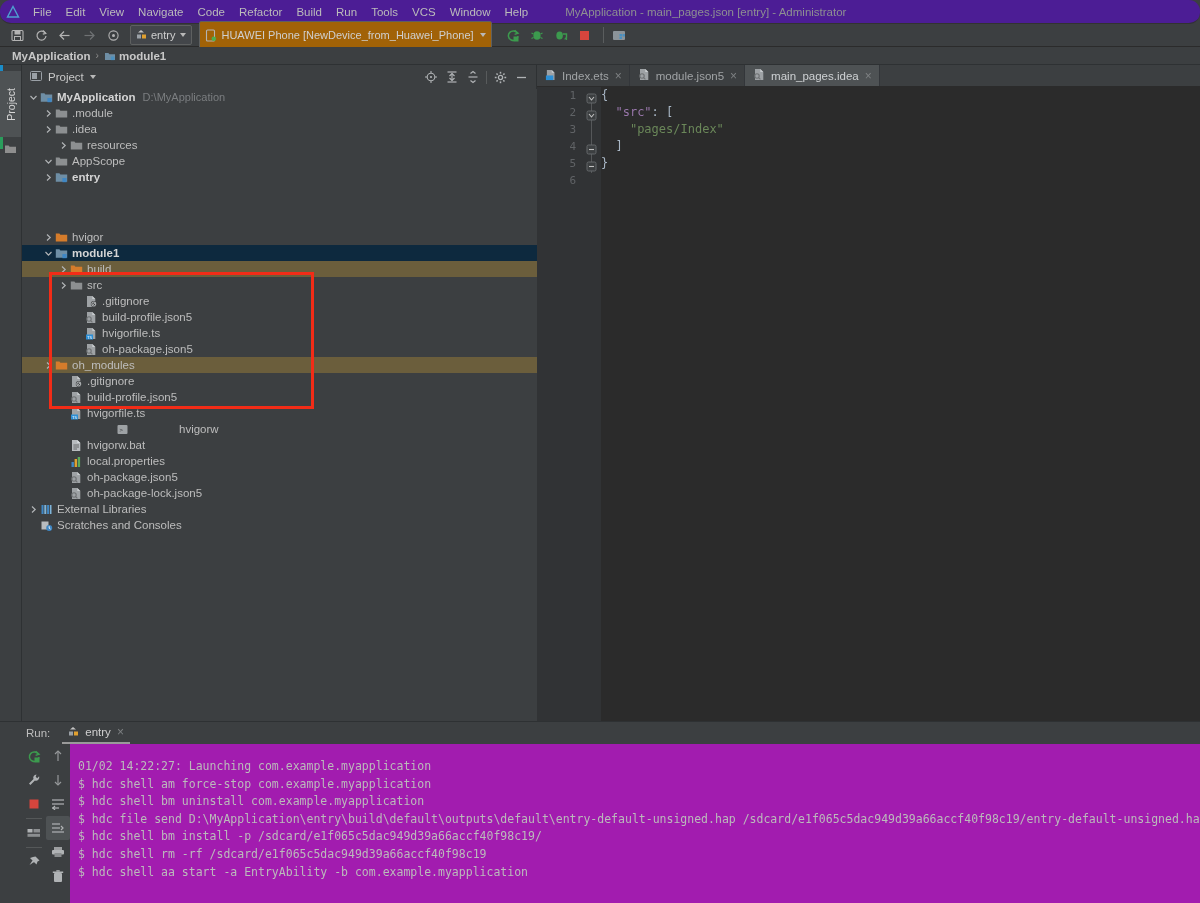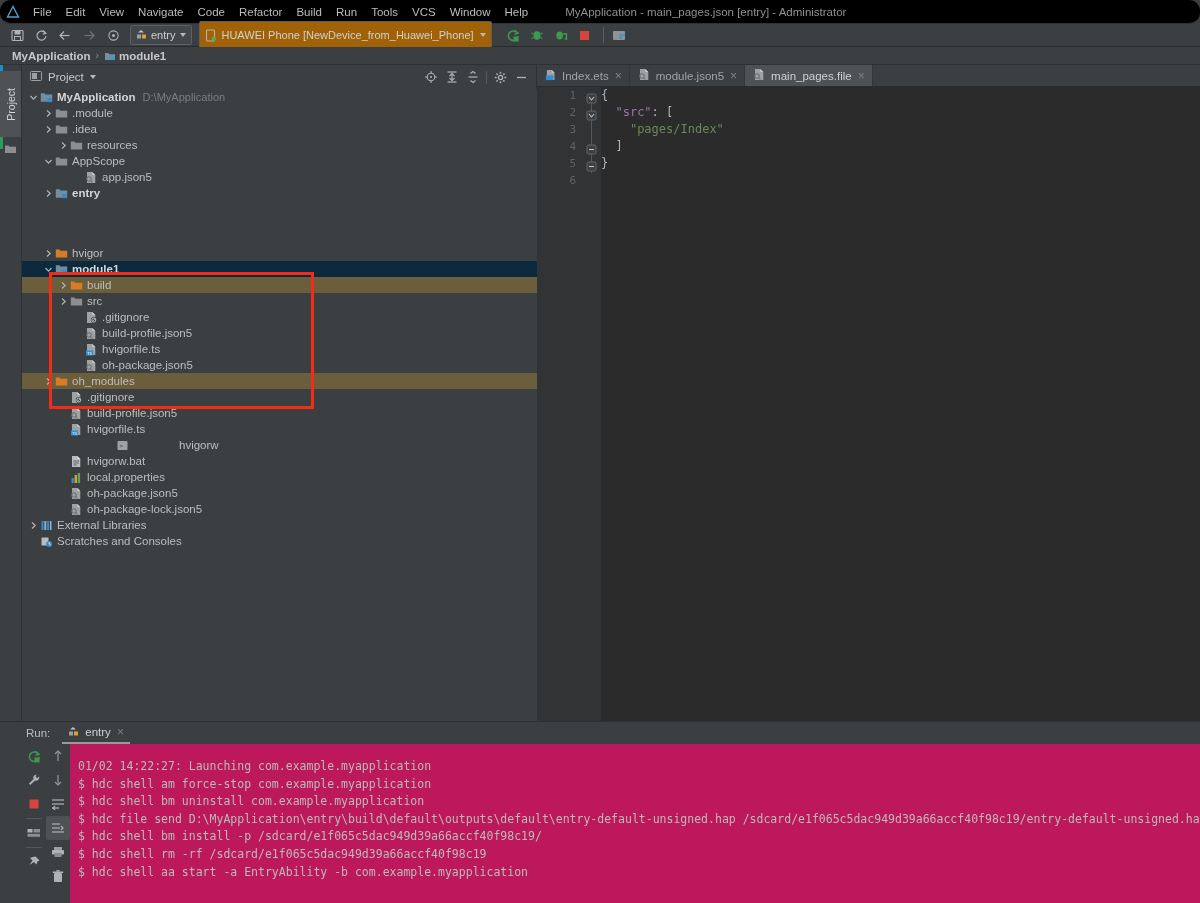--- a/index.html
+++ b/index.html
@@ -8,21 +8,21 @@
     background: #3c3f41;
     font-family: "Liberation Sans", sans-serif;
     overflow: hidden;
     -webkit-font-smoothing: antialiased;
   }
   .app { position: relative; width: 1200px; height: 903px; background: #3c3f41; }
 
   
   .menubar {
     position: absolute; left: 0; top: 0; width: 1200px; height: 24px;
-    background: #000000; display: flex; align-items: center;
+    background: #4c1d95; display: flex; align-items: center;
     border-bottom: 1px solid #323232;
     border-radius: 11px;
   }
   .ide-logo {
     width: 26px; height: 24px; display: flex; align-items: center; justify-content: center;
   }
   .ide-logo svg { display: block; }
   .menu-item {
     font-size: 11.5px; color: #bbbbbb; padding: 0 7px; line-height: 24px;
     white-space: nowrap; cursor: default;
@@ -181,21 +181,21 @@
   .run-side {
     position: absolute; left: 22px; top: 22px; width: 24px; height: 160px; background: #3c3f41;
   }
   .rs-btn { width: 24px; height: 24px; display: flex; align-items: center; justify-content: center; }
   .rs-sep { width: 16px; height: 1px; background: #555859; margin: 2px auto; }
   .run-side2 {
     position: absolute; left: 46px; top: 22px; width: 24px; height: 160px; background: #3c3f41;
   }
   .run-console {
     position: absolute; left: 70px; top: 22px; width: 1130px; height: 160px;
-    background: #be185d; padding: 14px 0 0 8px; overflow: hidden;
+    background: #a21caf; padding: 14px 0 0 8px; overflow: hidden;
   }
   .conline {
     font-family: "DejaVu Sans Mono", monospace; font-size: 11.5px; line-height: 17.6px;
     color: #bbbbbb; white-space: pre;
   }
 </style>
 </head>
 <body>
 
 <div class="app">
@@ -462,32 +462,20 @@
               <polyline points="1.5,3 4.5,6.2 7.5,3" fill="none" stroke="#b0b3b5" stroke-width="1.2"></polyline>
             </svg>
           </span>
           <span class="ticon">
             <svg width="13" height="13" viewBox="0 0 13 13">
               <path d="M0.8 2.4h3.6l1 1.3H12.2V10.6H0.8z" fill="#8c8f91"></path>
             </svg>
           </span>
           <span class="tlabel">AppScope</span>
         </div>
-        <div class="trow" style="padding-left: 51px;">
-          <span class="twist"></span>
-          <span class="ticon">
-            <svg width="13" height="13" viewBox="0 0 13 13">
-              <path d="M2 1h5.3l3 3v8H2z" fill="#9ea2a5"></path>
-              <path d="M7.3 1l3 3H7.3z" fill="#c9cdd0"></path>
-              <circle cx="4" cy="8" r="2.2" fill="none" stroke="#6f7274" stroke-width="1.1"></circle>
-              <line x1="5.6" y1="9.6" x2="7.4" y2="11.4" stroke="#6f7274" stroke-width="1.1"></line>
-            </svg>
-          </span>
-          <span class="tlabel">app.json5</span>
-        </div>
         <div class="trow" style="padding-left: 21px;">
           <span class="twist">
             <svg width="9" height="9" viewBox="0 0 9 9">
               <polyline points="3,1.5 6.2,4.5 3,7.5" fill="none" stroke="#b0b3b5" stroke-width="1.2"></polyline>
             </svg>
           </span>
           <span class="ticon">
             <svg width="13" height="13" viewBox="0 0 13 13">
               <path d="M0.8 2.2h3.6l1 1.3H12.2V10.8H0.8z" fill="#6e8ea5"></path>
               <rect x="7.4" y="7" width="4.2" height="4.2" fill="#3f87c4"></rect>
@@ -758,21 +746,21 @@
           <span class="tname">module.json5</span>
           <span class="tclose">×</span>
         </div>
         <div class="tab active">
           <span><svg width="13" height="13" viewBox="0 0 13 13">
               <path d="M2 1h5.3l3 3v8H2z" fill="#9ea2a5"></path>
               <path d="M7.3 1l3 3H7.3z" fill="#c9cdd0"></path>
               <circle cx="4" cy="8" r="2.2" fill="none" stroke="#6f7274" stroke-width="1.1"></circle>
               <line x1="5.6" y1="9.6" x2="7.4" y2="11.4" stroke="#6f7274" stroke-width="1.1"></line>
             </svg></span>
-          <span class="tname">main_pages.file</span>
+          <span class="tname">main_pages.idea</span>
           <span class="tclose">×</span>
         </div>
       </div>
     <div class="gutter" id="gutter">
         <div class="gnum">1</div>
         <div class="gnum">2</div>
         <div class="gnum">3</div>
         <div class="gnum">4</div>
         <div class="gnum">5</div>
         <div class="gnum">6</div>

